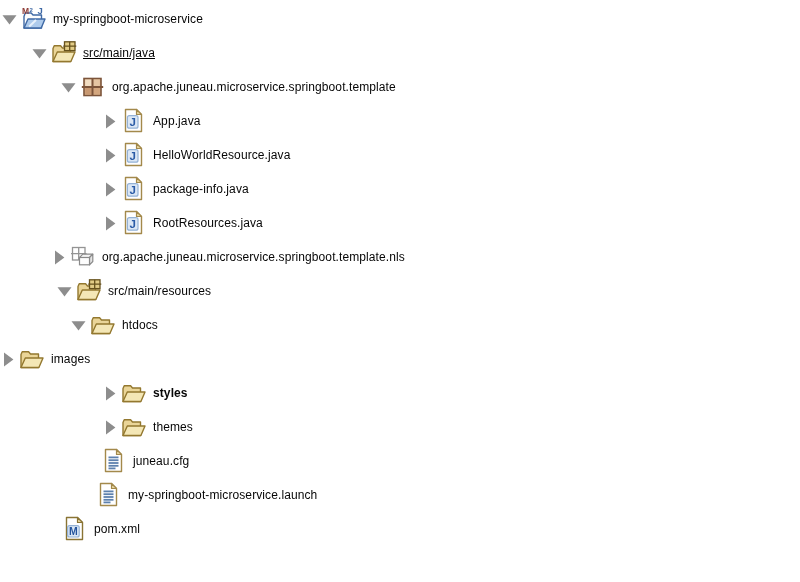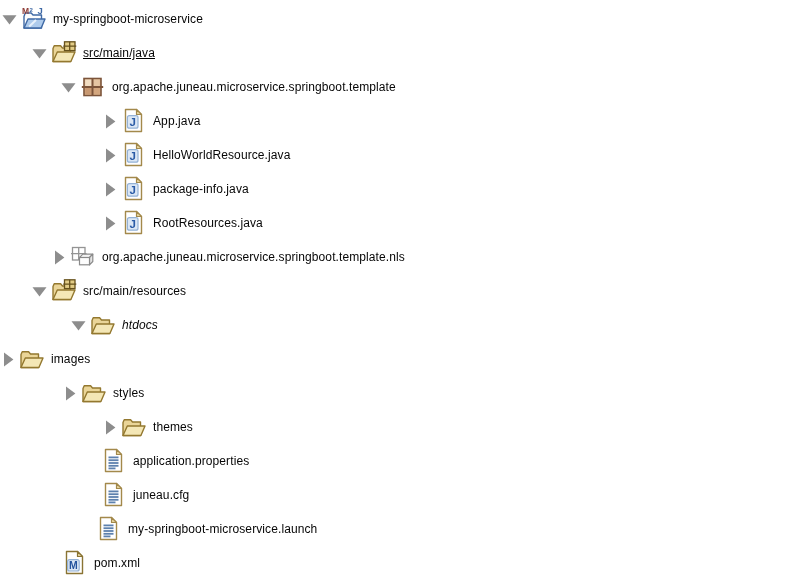--- a/index.html
+++ b/index.html
@@ -180,37 +180,37 @@
         <svg width="26" height="26" viewBox="0 0 26 26">
           <rect x="2.5" y="3.5" width="12.5" height="12.5" fill="#ffffff" stroke="#949494" stroke-width="1.3"></rect>
           <path d="M1 9.7 L16.5 9.7 M8.7 3.5 L8.7 16" stroke="#949494" stroke-width="1.3"></path>
           <path d="M9.5 13.5 L12.8 10.2 L22.8 10.2 L19.5 13.5 Z" fill="#f4f4f4" stroke="#8a8a8a" stroke-width="1.2" stroke-linejoin="round"></path>
           <path d="M19.5 13.5 L22.8 10.2 L22.8 17.5 L19.5 20.8 Z" fill="#e4e4e4" stroke="#8a8a8a" stroke-width="1.2" stroke-linejoin="round"></path>
           <rect x="9.5" y="13.5" width="10" height="7.3" fill="#fdfdfd" stroke="#8a8a8a" stroke-width="1.2"></rect>
         </svg>
       </span>
       <span class="label">org.apache.juneau.microservice.springboot.template.nls</span>
     </div>
-    <div class="row" style="padding-left: 32px;">
+    <div class="row" style="padding-left: 32px; margin-left: 25px;">
       <span class="arrow">
         <svg width="15" height="15" viewBox="0 0 15 15">
           <polygon points="0.5,3.2 14.5,3.2 7.5,12.6" fill="#8d8d8d"></polygon>
         </svg>
       </span>
       <span class="icon">
         <svg width="26" height="26" viewBox="0 0 26 26">
           <path d="M2 8.5 L2 21.5 L19.5 21.5 L19.5 8 L11.5 8 L9.6 5.8 L3.2 5.8 Z" fill="#ead598" stroke="#93782f" stroke-width="1.4" stroke-linejoin="round"></path>
           <path d="M2 21.5 L6.3 12 L24 12 L19.9 21.5 Z" fill="#f4e7b6" stroke="#93782f" stroke-width="1.4" stroke-linejoin="round"></path>
           <rect x="13.5" y="1.8" width="10.5" height="8.8" fill="#e2cc86" stroke="#66511c" stroke-width="1.3"></rect>
           <path d="M12.2 6.2 L25.3 6.2 M18.7 1.8 L18.7 10.6" stroke="#66511c" stroke-width="1.3"></path>
         </svg>
       </span>
       <span class="label">src/main/resources</span>
     </div>
-    <div class="row" style="padding-left: 71px; font-style: italic;">
+    <div class="row" style="padding-left: 71px;">
       <span class="arrow">
         <svg width="15" height="15" viewBox="0 0 15 15">
           <polygon points="0.5,3.2 14.5,3.2 7.5,12.6" fill="#8d8d8d"></polygon>
         </svg>
       </span>
       <span class="icon">
         <svg width="26" height="26" viewBox="0 0 26 26">
           <path d="M2 8.5 L2 21.5 L19.5 21.5 L19.5 8 L11.5 8 L9.6 5.8 L3.2 5.8 Z" fill="#ead598" stroke="#93782f" stroke-width="1.4" stroke-linejoin="round"></path>
           <path d="M2 21.5 L6.3 12 L24 12 L19.9 21.5 Z" fill="#f4e7b6" stroke="#93782f" stroke-width="1.4" stroke-linejoin="round"></path>
         </svg>
@@ -224,21 +224,21 @@
         </svg>
       </span>
       <span class="icon">
         <svg width="26" height="26" viewBox="0 0 26 26">
           <path d="M2 8.5 L2 21.5 L19.5 21.5 L19.5 8 L11.5 8 L9.6 5.8 L3.2 5.8 Z" fill="#ead598" stroke="#93782f" stroke-width="1.4" stroke-linejoin="round"></path>
           <path d="M2 21.5 L6.3 12 L24 12 L19.9 21.5 Z" fill="#f4e7b6" stroke="#93782f" stroke-width="1.4" stroke-linejoin="round"></path>
         </svg>
       </span>
       <span class="label">images</span>
     </div>
-    <div class="row" style="padding-left: 62px;">
+    <div class="row" style="padding-left: 102px; font-weight: bold;">
       <span class="arrow">
         <svg width="15" height="15" viewBox="0 0 15 15">
           <polygon points="4,0.5 13.4,7.5 4,14.5" fill="#8d8d8d"></polygon>
         </svg>
       </span>
       <span class="icon">
         <svg width="26" height="26" viewBox="0 0 26 26">
           <path d="M2 8.5 L2 21.5 L19.5 21.5 L19.5 8 L11.5 8 L9.6 5.8 L3.2 5.8 Z" fill="#ead598" stroke="#93782f" stroke-width="1.4" stroke-linejoin="round"></path>
           <path d="M2 21.5 L6.3 12 L24 12 L19.9 21.5 Z" fill="#f4e7b6" stroke="#93782f" stroke-width="1.4" stroke-linejoin="round"></path>
         </svg>
@@ -265,50 +265,35 @@
         <svg width="26" height="26" viewBox="0 0 26 26">
           <path d="M4.5 1.5 L15.5 1.5 L20.5 6.5 L20.5 23.5 L4.5 23.5 Z" fill="#ffffff" stroke="#a3894b" stroke-width="1.4" stroke-linejoin="round"></path>
           <path d="M15.5 1.5 L15.5 6.5 L20.5 6.5 Z" fill="#e7d6a2" stroke="#a3894b" stroke-width="1.2" stroke-linejoin="round"></path>
           <path d="M7.5 9.4 L17.5 9.4" stroke="#5d81ae" stroke-width="1.8"></path>
           <path d="M7.5 12.2 L17.5 12.2" stroke="#5d81ae" stroke-width="1.8"></path>
           <path d="M7.5 15 L17.5 15" stroke="#5d81ae" stroke-width="1.8"></path>
           <path d="M7.5 17.8 L17.5 17.8" stroke="#5d81ae" stroke-width="1.8"></path>
           <path d="M7.5 20.4 L14.5 20.4" stroke="#5d81ae" stroke-width="1.8"></path>
         </svg>
       </span>
-      <span class="label">application.properties</span>
-    </div>
-    <div class="row" style="padding-left: 71px;">
+      <span class="label">juneau.cfg</span>
+    </div>
+    <div class="row" style="padding-left: 32px; margin-left: 34px;">
       <span class="arrow none"></span>
       <span class="icon">
         <svg width="26" height="26" viewBox="0 0 26 26">
           <path d="M4.5 1.5 L15.5 1.5 L20.5 6.5 L20.5 23.5 L4.5 23.5 Z" fill="#ffffff" stroke="#a3894b" stroke-width="1.4" stroke-linejoin="round"></path>
           <path d="M15.5 1.5 L15.5 6.5 L20.5 6.5 Z" fill="#e7d6a2" stroke="#a3894b" stroke-width="1.2" stroke-linejoin="round"></path>
           <path d="M7.5 9.4 L17.5 9.4" stroke="#5d81ae" stroke-width="1.8"></path>
           <path d="M7.5 12.2 L17.5 12.2" stroke="#5d81ae" stroke-width="1.8"></path>
           <path d="M7.5 15 L17.5 15" stroke="#5d81ae" stroke-width="1.8"></path>
           <path d="M7.5 17.8 L17.5 17.8" stroke="#5d81ae" stroke-width="1.8"></path>
           <path d="M7.5 20.4 L14.5 20.4" stroke="#5d81ae" stroke-width="1.8"></path>
         </svg>
       </span>
-      <span class="label">juneau.cfg</span>
-    </div>
-    <div class="row" style="padding-left: 32px; margin-left: 34px;">
-      <span class="arrow none"></span>
-      <span class="icon">
-        <svg width="26" height="26" viewBox="0 0 26 26">
-          <path d="M4.5 1.5 L15.5 1.5 L20.5 6.5 L20.5 23.5 L4.5 23.5 Z" fill="#ffffff" stroke="#a3894b" stroke-width="1.4" stroke-linejoin="round"></path>
-          <path d="M15.5 1.5 L15.5 6.5 L20.5 6.5 Z" fill="#e7d6a2" stroke="#a3894b" stroke-width="1.2" stroke-linejoin="round"></path>
-          <path d="M7.5 9.4 L17.5 9.4" stroke="#5d81ae" stroke-width="1.8"></path>
-          <path d="M7.5 12.2 L17.5 12.2" stroke="#5d81ae" stroke-width="1.8"></path>
-          <path d="M7.5 15 L17.5 15" stroke="#5d81ae" stroke-width="1.8"></path>
-          <path d="M7.5 17.8 L17.5 17.8" stroke="#5d81ae" stroke-width="1.8"></path>
-          <path d="M7.5 20.4 L14.5 20.4" stroke="#5d81ae" stroke-width="1.8"></path>
-        </svg>
-      </span>
       <span class="label">my-springboot-microservice.launch</span>
     </div>
     <div class="row" style="padding-left: 32px;">
       <span class="arrow none"></span>
       <span class="icon">
         <svg width="26" height="26" viewBox="0 0 26 26">
           <path d="M4.5 1.5 L15.5 1.5 L20.5 6.5 L20.5 23.5 L4.5 23.5 Z" fill="#ffffff" stroke="#8a7434" stroke-width="1.4" stroke-linejoin="round"></path>
           <path d="M15.5 1.5 L15.5 6.5 L20.5 6.5 Z" fill="#e7d6a2" stroke="#8a7434" stroke-width="1.2" stroke-linejoin="round"></path>
           <rect x="5.6" y="9.6" width="11.6" height="11.4" rx="2" fill="#dbe7f5" stroke="#94b2d6" stroke-width="1.2"></rect>
           <text x="11.4" y="18.8" text-anchor="middle" font-family="Liberation Sans, sans-serif" font-size="10.5" font-weight="bold" fill="#24549e">M</text>

